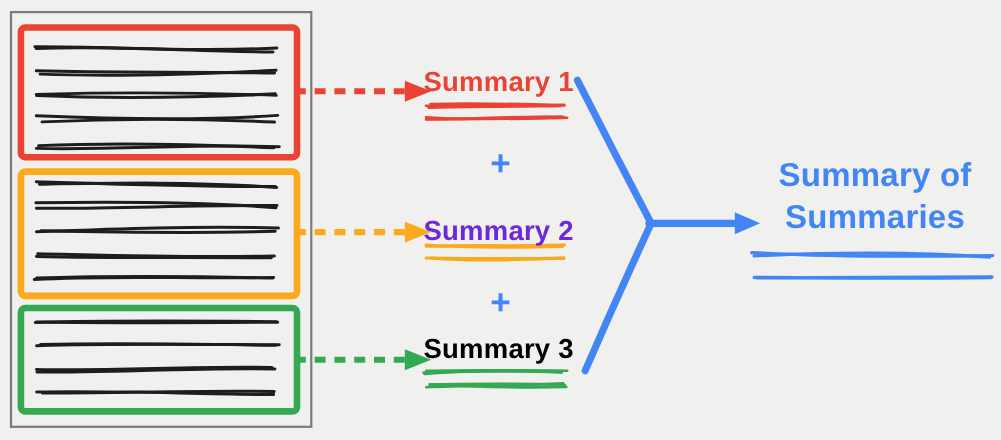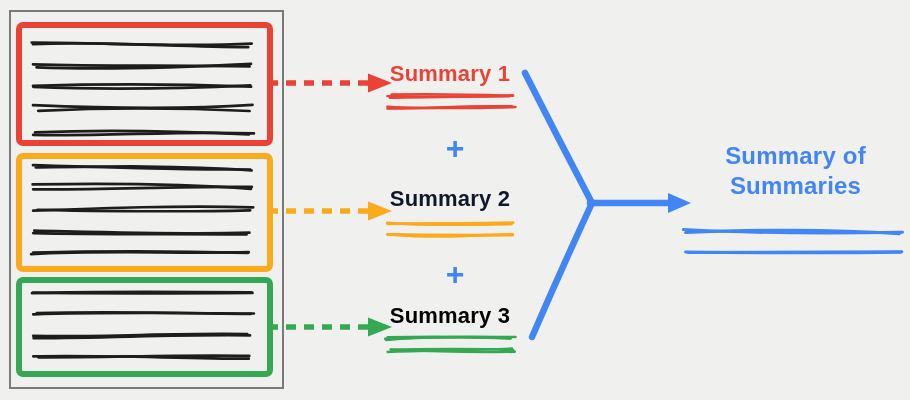--- a/index.html
+++ b/index.html
@@ -11,41 +11,41 @@
     position:relative;
     width:910px;height:400px;
     background:#F0F0EE;
     overflow:hidden;
   }
   .stage svg{position:absolute;left:0;top:0;}
   .s-label{
     position:absolute;
     width:130px;
     text-align:center;
-    font-size:22px;
+    font-size:25px;
     font-weight:600;
     letter-spacing:0.2px;
     white-space:nowrap;
   }
   .plus{
     position:absolute;
     left:438px;
     width:34px;
     text-align:center;
     font-size:32px;
     font-weight:800;
     line-height:1;
   }
   .result-label{
     position:absolute;
     left:697px;
     top:141px;
     width:197px;
     text-align:center;
-    font-size:24px;
+    font-size:30px;
     font-weight:700;
     line-height:1.27;
     letter-spacing:0.2px;
   }
 </style>
 </head>
 <body>
 
 <div class="stage">
 
@@ -128,20 +128,20 @@
         <path d="M683.4,229.6 C755.7,233.7 828.0,233.4 902.5,232.3" stroke="#4285F4" stroke-width="3" fill="none" stroke-linecap="round"></path>
         <path d="M685.6,252.1 C756.7,252.9 827.7,253.2 900.8,252.3" stroke="#4285F4" stroke-width="3" fill="none" stroke-linecap="round"></path>
         <path d="M688.2,252.6 C758.7,251.9 829.2,252.7 901.8,251.8" stroke="#4285F4" stroke-width="3" fill="none" stroke-linecap="round"></path>
       </g>
   </svg>
 
   <div class="s-label" style="left: 385px; top: 61px; color: rgb(234, 67, 53);">Summary 1</div>
 
   <div class="plus" style="top: 132px; color: rgb(66, 133, 244);">+</div>
 
-  <div class="s-label" style="left: 385px; top: 186px; color: #0f172a;">Summary 2</div>
+  <div class="s-label" style="left: 385px; top: 196px; color: #6d28d9;">Summary 2</div>
 
   <div class="plus" style="top: 258px; color: rgb(66, 133, 244);">+</div>
 
   <div class="s-label" style="left: 385px; top: 303px; color: #000000;">Summary 3</div>
 
   <div class="result-label" style="color: rgb(66, 133, 244);">Summary of Summaries</div>
 </div>
 
 </body></html>

